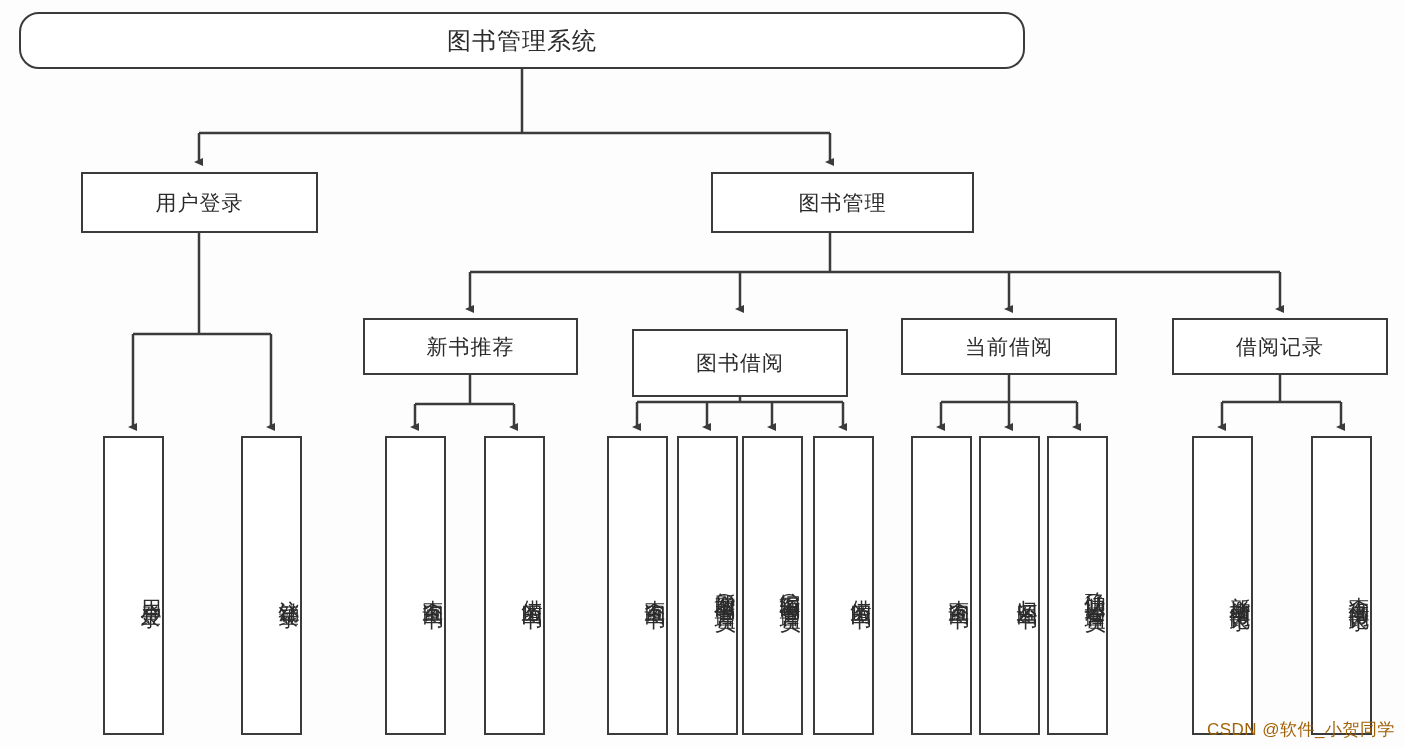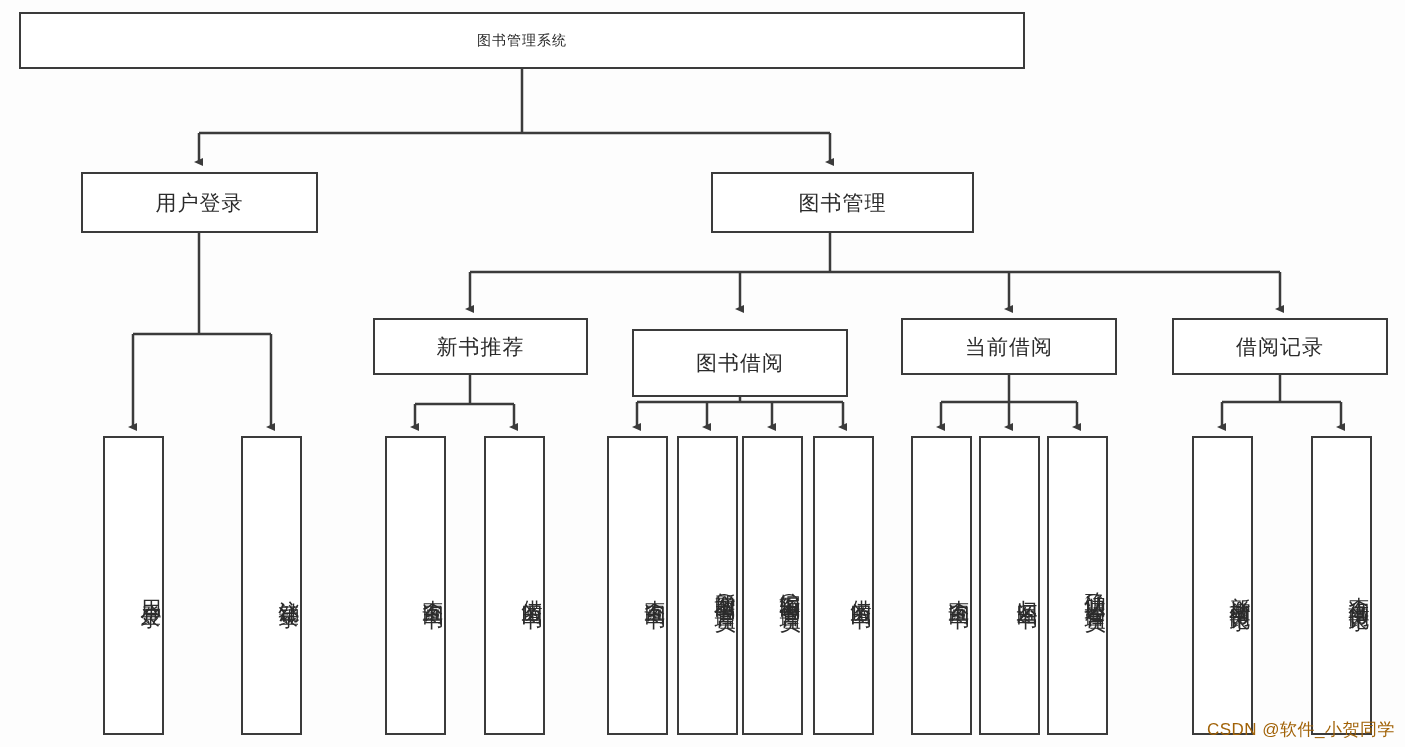--- a/index.html
+++ b/index.html
@@ -48,21 +48,22 @@
     align-items: flex-start;
     justify-content: center;
     line-height: 1;
   }
   .node.vert .lbl {
     writing-mode: vertical-rl;
     text-orientation: upright;
     display: block;
   }
   .node.root {
-    font-size: 14px;
+    font-size: 24px;
+    border-radius: 20px;
   }
   .watermark {
     position: absolute;
     right: 10px;
     bottom: 6px;
     font-size: 17px;
     color: #a16207;
     letter-spacing: 0.5px;
     white-space: nowrap;
   }
@@ -126,21 +127,21 @@
     <span class="lbl">图书管理系统</span>
   </div>
 
   <div class="node horiz" style="left:81px; top:172px; width:237px; height:61px;">
     <span class="lbl">用户登录</span>
   </div>
   <div class="node horiz" style="left:711px; top:172px; width:263px; height:61px;">
     <span class="lbl">图书管理</span>
   </div>
 
-  <div class="node horiz" style="left:373px; top:318px; width:215px; height:57px;">
+  <div class="node horiz" style="left:363px; top:318px; width:215px; height:57px;">
     <span class="lbl">新书推荐</span>
   </div>
   <div class="node horiz" style="left:632px; top:329px; width:216px; height:68px;">
     <span class="lbl">图书借阅</span>
   </div>
   <div class="node horiz" style="left:1172px; top:318px; width:216px; height:57px;">
     <span class="lbl">借阅记录</span>
   </div>
   <div class="node horiz" style="left:901px; top:318px; width:216px; height:57px;">
     <span class="lbl">当前借阅</span>

